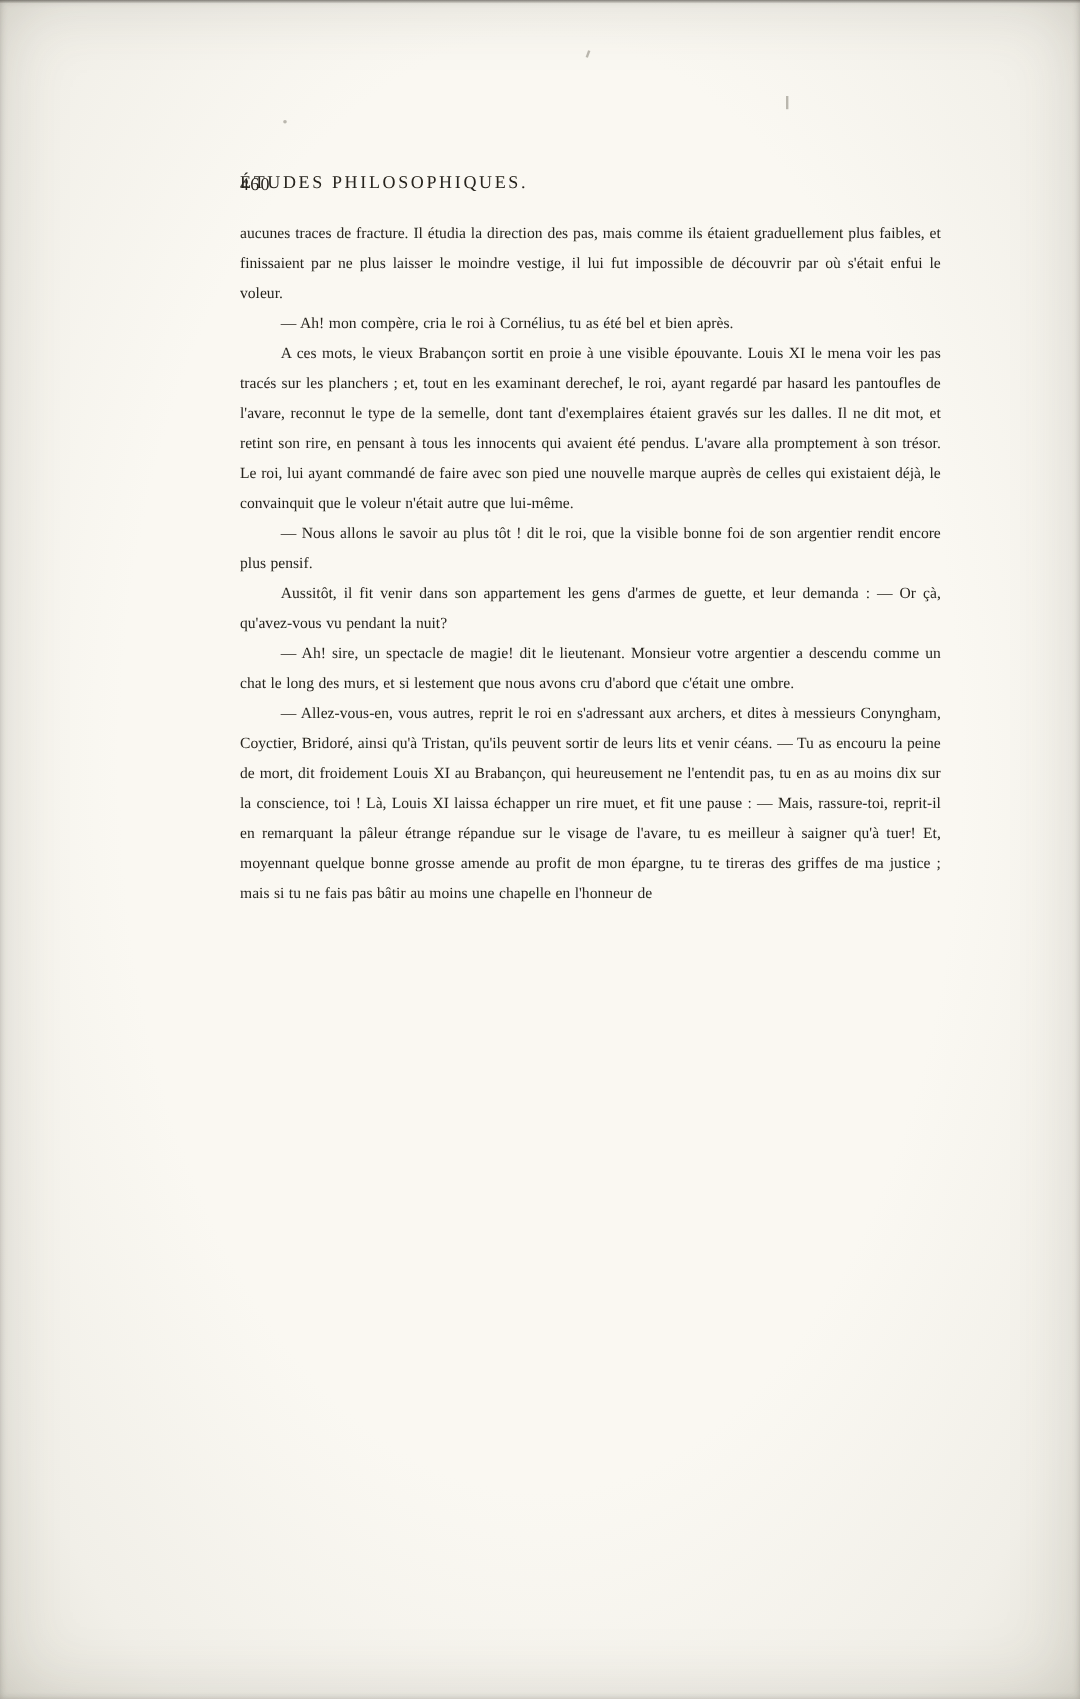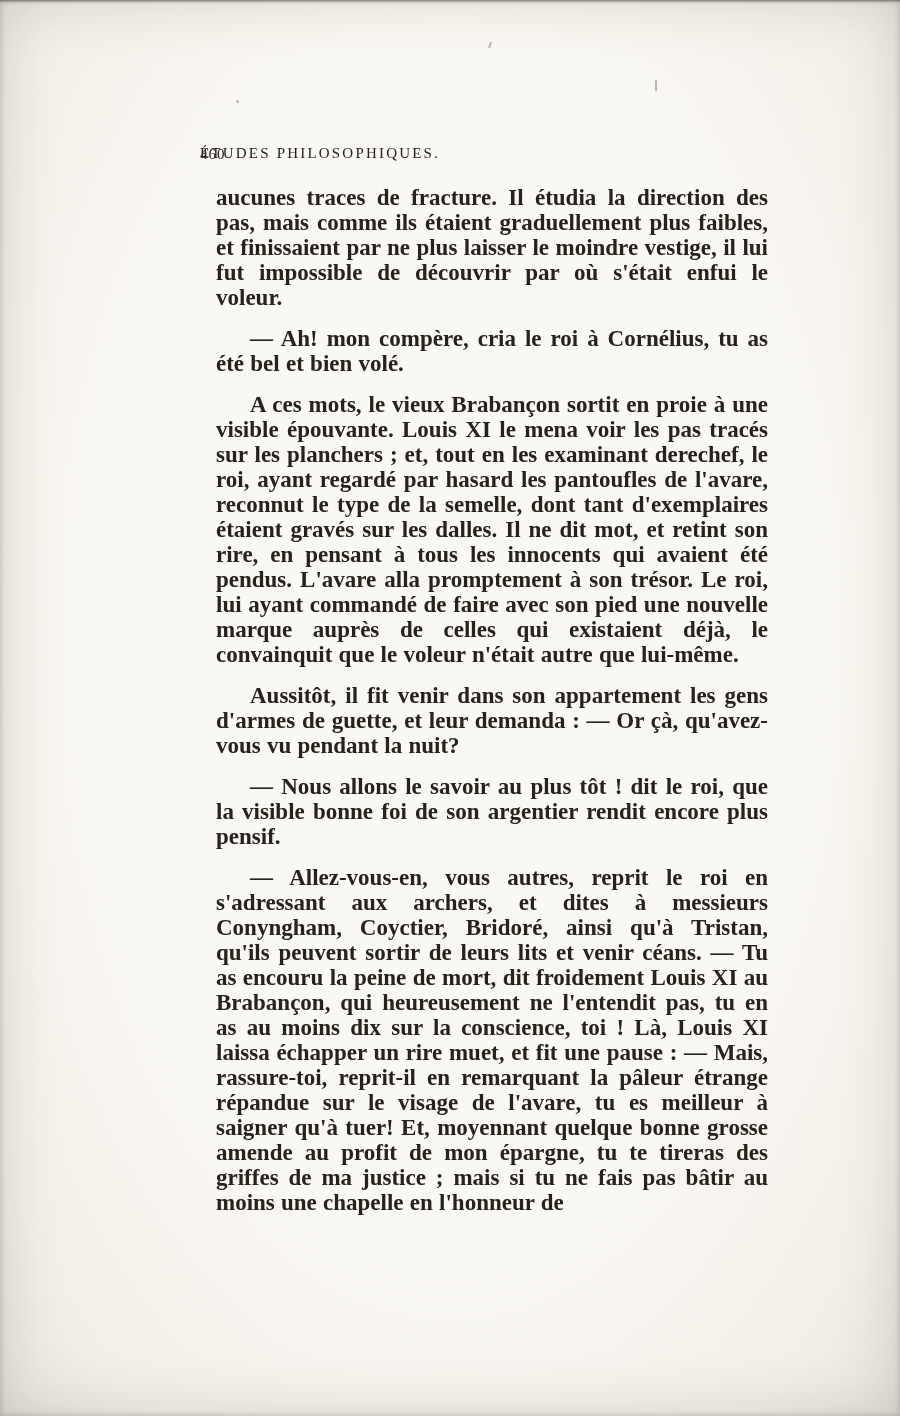--- a/index.html
+++ b/index.html
@@ -50,27 +50,26 @@
 
   .running-title {
     text-align: left;
     font-size: 15px;
     letter-spacing: 2.2px;
     font-weight: normal;
     margin: 0;
   }
 
   .page-body p {
-    margin: 16px;
-    font-size: 23px;
+    margin: 0;
+    font-size: 13px;
     line-height: 25px;
     text-align: justify;
     text-indent: 34px;
     word-spacing: 0.5px;
-    font-weight: bold;
   }
 
   .page-body p.first {
     text-indent: 0;
   }
 
   
   .artifact {
     position: absolute;
     background: rgba(70, 63, 50, 0.35);
@@ -90,21 +89,22 @@
 
   <div class="text-block">
 
     <div class="page-header">
       <span class="page-number">460</span>
       <div class="running-title">ÉTUDES PHILOSOPHIQUES.</div>
     </div>
 
     <div class="page-body">
       <p class="first">aucunes traces de fracture. Il étudia la direction des pas, mais comme ils étaient graduellement plus faibles, et finissaient par ne plus laisser le moindre vestige, il lui fut impossible de découvrir par où s'était enfui le voleur.</p>
-      <p>— Ah! mon compère, cria le roi à Cornélius, tu as été bel et bien volé.</p>
+      <p>— Ah! mon compère, cria le roi à Cornélius, tu as été bel et bien après.</p>
       <p>A ces mots, le vieux Brabançon sortit en proie à une visible épouvante. Louis XI le mena voir les pas tracés sur les planchers ; et, tout en les examinant derechef, le roi, ayant regardé par hasard les pantoufles de l'avare, reconnut le type de la semelle, dont tant d'exemplaires étaient gravés sur les dalles. Il ne dit mot, et retint son rire, en pensant à tous les innocents qui avaient été pendus. L'avare alla promptement à son trésor. Le roi, lui ayant commandé de faire avec son pied une nouvelle marque auprès de celles qui existaient déjà, le convainquit que le voleur n'était autre que lui-même.</p>
+      <p>— Nous allons le savoir au plus tôt ! dit le roi, que la visible bonne foi de son argentier rendit encore plus pensif.</p>
       <p>Aussitôt, il fit venir dans son appartement les gens d'armes de guette, et leur demanda : — Or çà, qu'avez-vous vu pendant la nuit?</p>
-      <p>— Nous allons le savoir au plus tôt ! dit le roi, que la visible bonne foi de son argentier rendit encore plus pensif.</p>
+      <p>— Ah! sire, un spectacle de magie! dit le lieutenant. Monsieur votre argentier a descendu comme un chat le long des murs, et si lestement que nous avons cru d'abord que c'était une ombre.</p>
       <p>— Allez-vous-en, vous autres, reprit le roi en s'adressant aux archers, et dites à messieurs Conyngham, Coyctier, Bridoré, ainsi qu'à Tristan, qu'ils peuvent sortir de leurs lits et venir céans. — Tu as encouru la peine de mort, dit froidement Louis XI au Brabançon, qui heureusement ne l'entendit pas, tu en as au moins dix sur la conscience, toi ! Là, Louis XI laissa échapper un rire muet, et fit une pause : — Mais, rassure-toi, reprit-il en remarquant la pâleur étrange répandue sur le visage de l'avare, tu es meilleur à saigner qu'à tuer! Et, moyennant quelque bonne grosse amende au profit de mon épargne, tu te tireras des griffes de ma justice ; mais si tu ne fais pas bâtir au moins une chapelle en l'honneur de</p>
     </div>
 
   </div>
 </div>
 
 </body></html>

